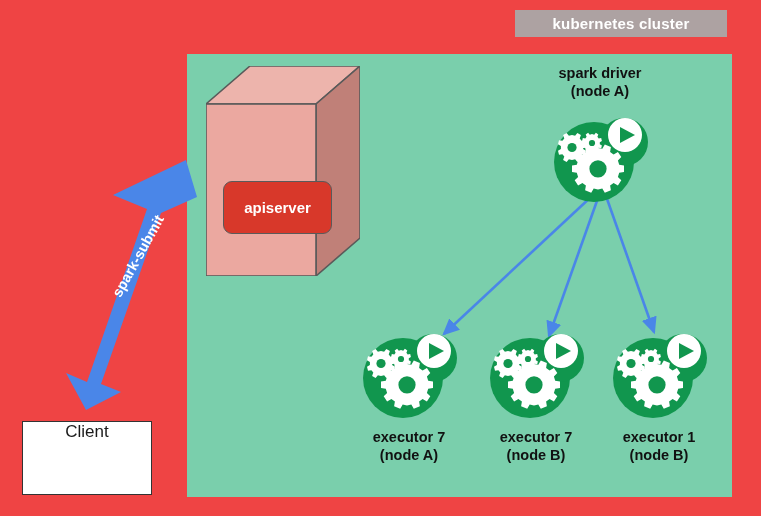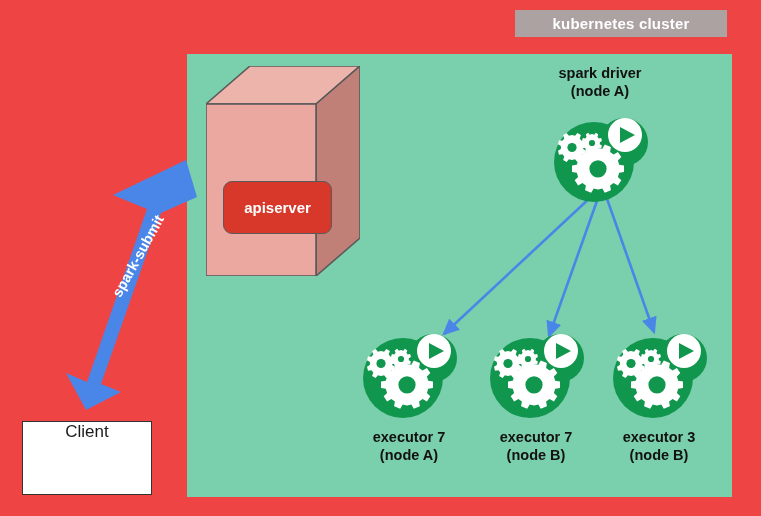--- a/index.html
+++ b/index.html
@@ -294,17 +294,17 @@
           <circle cx="0" cy="0.5" r="4.6" fill="#11964E"></circle>
         </g>
         <g transform="translate(43,30)">
           <path d="M0,-8 L2.2,-7.3 3.9,-9.2 6.3,-7.6 5.4,-5.2 6.7,-3.5 9.2,-3.9 9.9,-1.1 7.8,0.2 7.8,2.2 9.9,3.4 9.2,6.2 6.7,5.8 5.4,7.5 6.3,9.9 3.9,11.5 2.2,9.5 0,10.2 -2.2,9.5 -3.9,11.5 -6.3,9.9 -5.4,7.5 -6.7,5.8 -9.2,6.2 -9.9,3.4 -7.8,2.2 -7.8,0.2 -9.9,-1.1 -9.2,-3.9 -6.7,-3.5 -5.4,-5.2 -6.3,-7.6 -3.9,-9.2 -2.2,-7.3 Z"></path>
           <circle cx="0" cy="1" r="3.1" fill="#11964E"></circle>
         </g>
       </g>
     </svg>
   </div>
   <div class="node-caption" style="left:583px; top:428px; width:152px;">
-    <div>executor 3</div>
+    <div>executor 1</div>
     <div>(node B)</div>
   </div>
 
 </div>
 
 </body></html>

